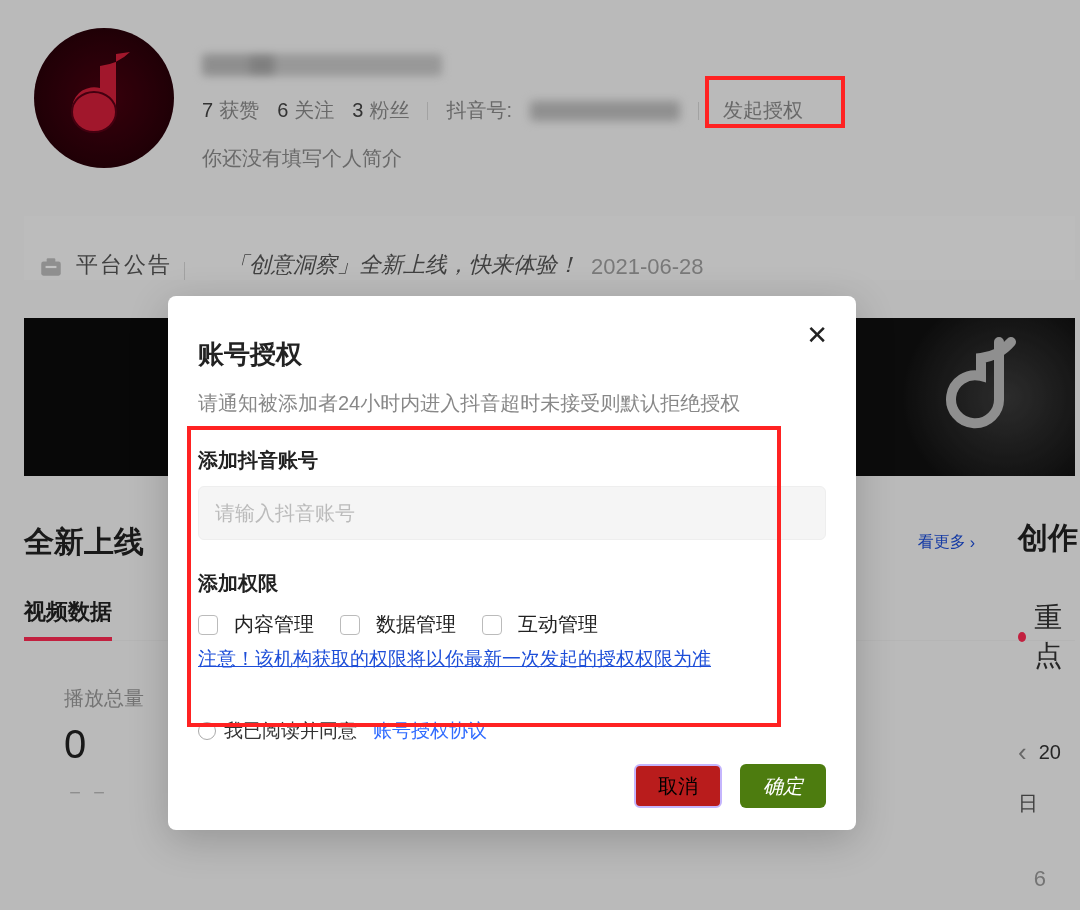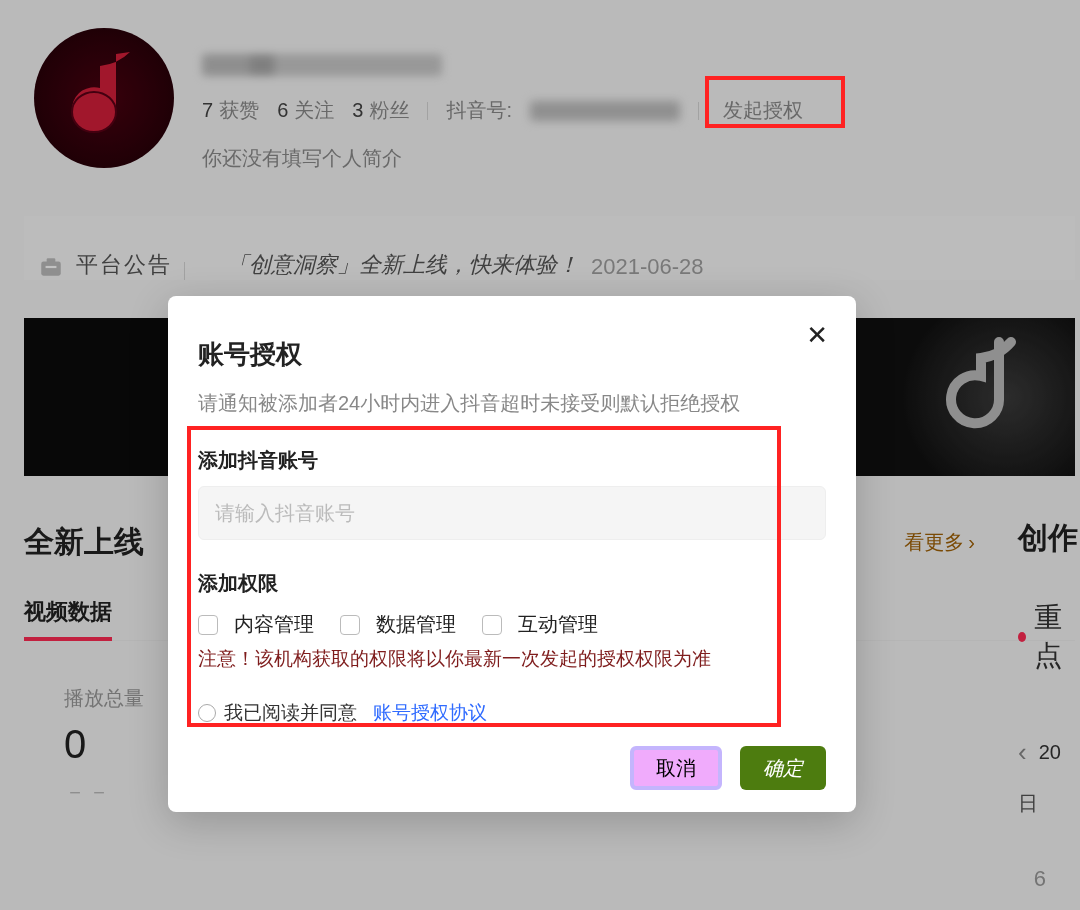--- a/index.html
+++ b/index.html
@@ -26,21 +26,21 @@
   .notice-title { color: #555; font-size: 22px; letter-spacing: 2px; }
   .notice-text { color: #555; margin-left: 30px; font-style: italic; }
   .notice-date { color: #a0a0a0; }
 
   .banner { margin-top: 38px; height: 158px; background: #0b0b0b; position: relative; display: flex; justify-content: flex-end; align-items: center; }
   .banner-art { width: 230px; height: 100%; background: radial-gradient(circle at 70% 50%, #444 0%, #111 60%), #000; opacity: .85; position: relative; }
   .banner-art svg { position: absolute; top: 18px; left: 100px; }
 
   .section-row { display: flex; align-items: center; gap: 40px; margin-top: 46px; }
   .section-title { font-size: 30px; font-weight: 600; color: #222; }
-  .see-more { margin-left: auto; margin-right: 100px; color: #a16207; font-size: 20px; display: flex; align-items: center; gap: 4px; }
+  .see-more { margin-left: auto; margin-right: 100px; color: #1d4ed8; font-size: 16px; display: flex; align-items: center; gap: 4px; }
 
   .tabs { margin-top: 34px; display: flex; gap: 40px; font-size: 22px; color: #222; }
   .tabs .tab { padding-bottom: 10px; }
   .tabs .tab.active { border-bottom: 4px solid #ff2b54; font-weight: 600; }
   .divider { height: 1px; background: #eee; margin-top: -1px; }
 
   .metrics { display: flex; gap: 64px; margin-top: 44px; padding-left: 40px; }
   .metric { color: #999; font-size: 20px; }
   .metric .big { font-size: 40px; color: #222; margin: 10px 0; font-weight: 500; }
   .metric .sub { color: #bbb; letter-spacing: 2px; font-size: 22px; }
@@ -62,28 +62,28 @@
   .close-x { position: absolute; top: 24px; right: 28px; font-size: 26px; color: #222; cursor: pointer; font-weight: 400; }
   .modal-sub { margin-top: 18px; font-size: 20px; color: #888; }
 
   .field-label { margin-top: 30px; font-size: 20px; font-weight: 700; color: #222; }
   .text-input { margin-top: 12px; width: 100%; height: 54px; background: #f5f5f5; border: 1px solid #eee; border-radius: 6px; padding: 0 16px; font-size: 20px; color: #333; }
   .text-input::placeholder { color: #bbb; }
 
   .perm-row { margin-top: 14px; display: flex; align-items: center; gap: 26px; font-size: 20px; color: #222; }
   .chk { display: inline-flex; align-items: center; gap: 16px; }
   .chk-box { width: 20px; height: 20px; border: 1.5px solid #bbb; border-radius: 4px; display: inline-block; }
-  .perm-note { margin-top: 8px; font-size: 19px; color: #7f1d1d; }
-
-  .agree-row { margin-top: 28px; display: flex; align-items: center; gap: 8px; font-size: 19px; color: #333; }
+  .perm-note { margin-top: 8px; font-size: 19px; color: #1d4ed8; text-decoration: underline; }
+
+  .agree-row { margin-top: 46px; display: flex; align-items: center; gap: 8px; font-size: 19px; color: #333; }
   .radio { width: 18px; height: 18px; border: 1.5px solid #aaa; border-radius: 50%; display: inline-block; }
   .link { color: #2f6bff; }
 
   .modal-footer { margin-top: 20px; padding: 0 30px; display: flex; justify-content: flex-end; gap: 18px; }
-  .btn { height: 44px; min-width: 86px; padding: 0 22px; border-radius: 6px; font-size: 20px; border: 4px solid #c4b5fd; background: #f0abfc; cursor: pointer; }
+  .btn { height: 44px; min-width: 86px; padding: 0 22px; border-radius: 6px; font-size: 20px; border: 2px solid #c4b5fd; background: #b91c1c; cursor: pointer; }
   .btn.primary { background: #4d7c0f; color: #fff; border: none; font-style: italic; }
 
   
   .red-box-2 { position: absolute; border: 4px solid #ff2222; left: 187px; top: 426px; width: 594px; height: 301px; pointer-events: none; }
 </style>
 </head>
 <body>
 
 <div class="page">
 

